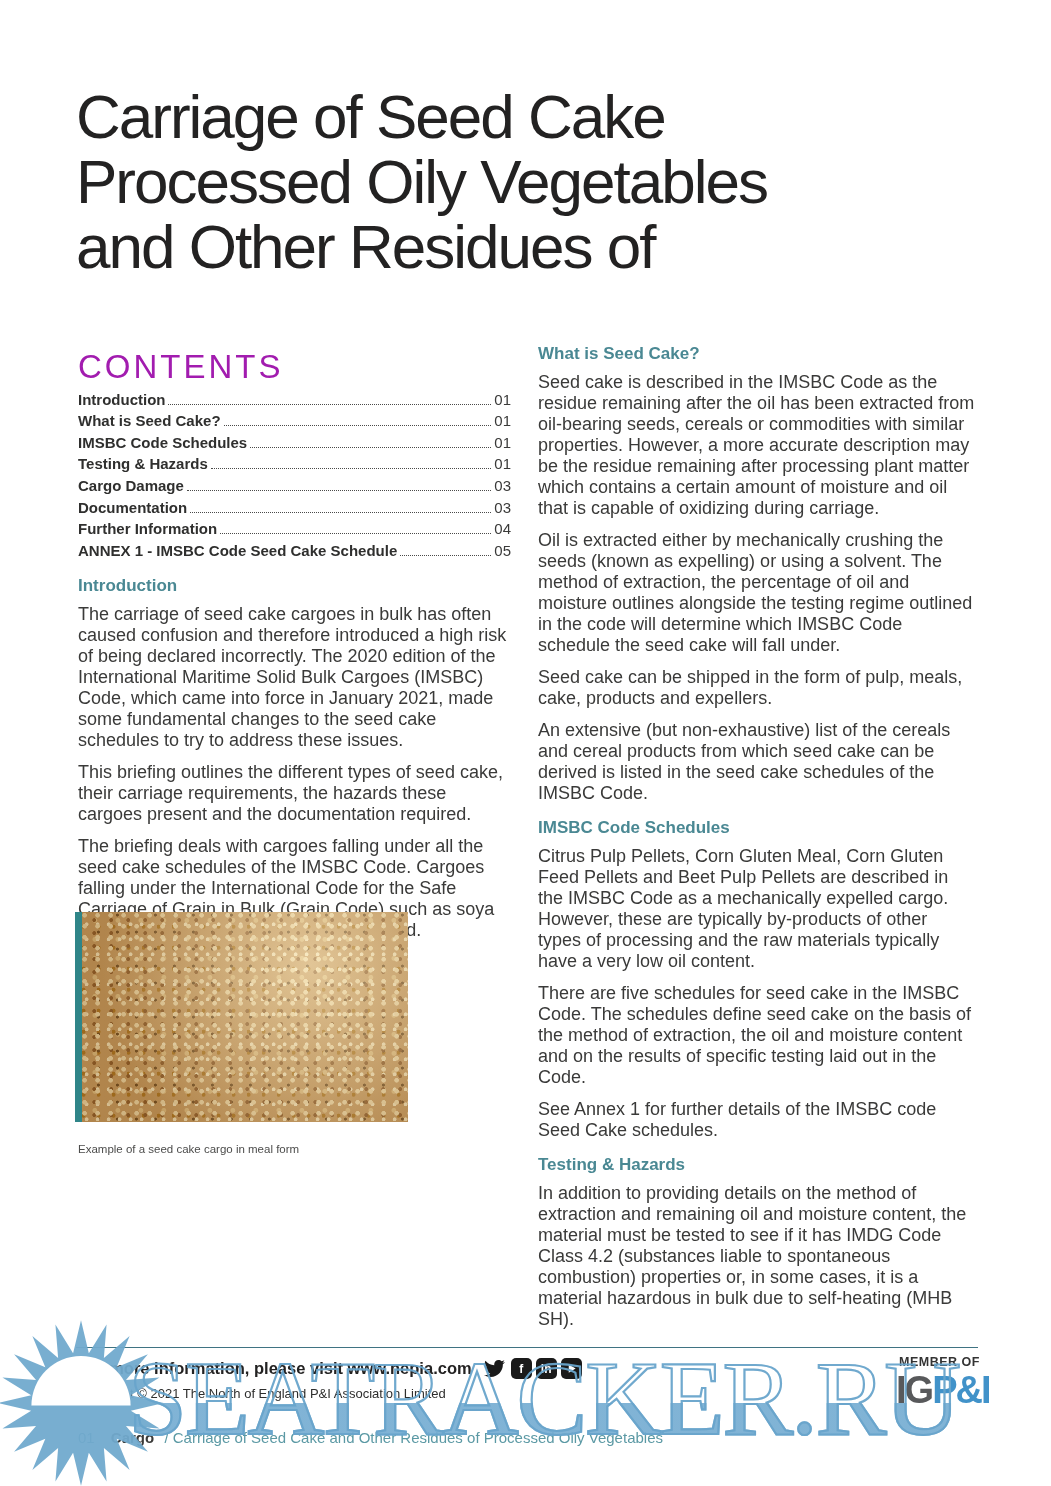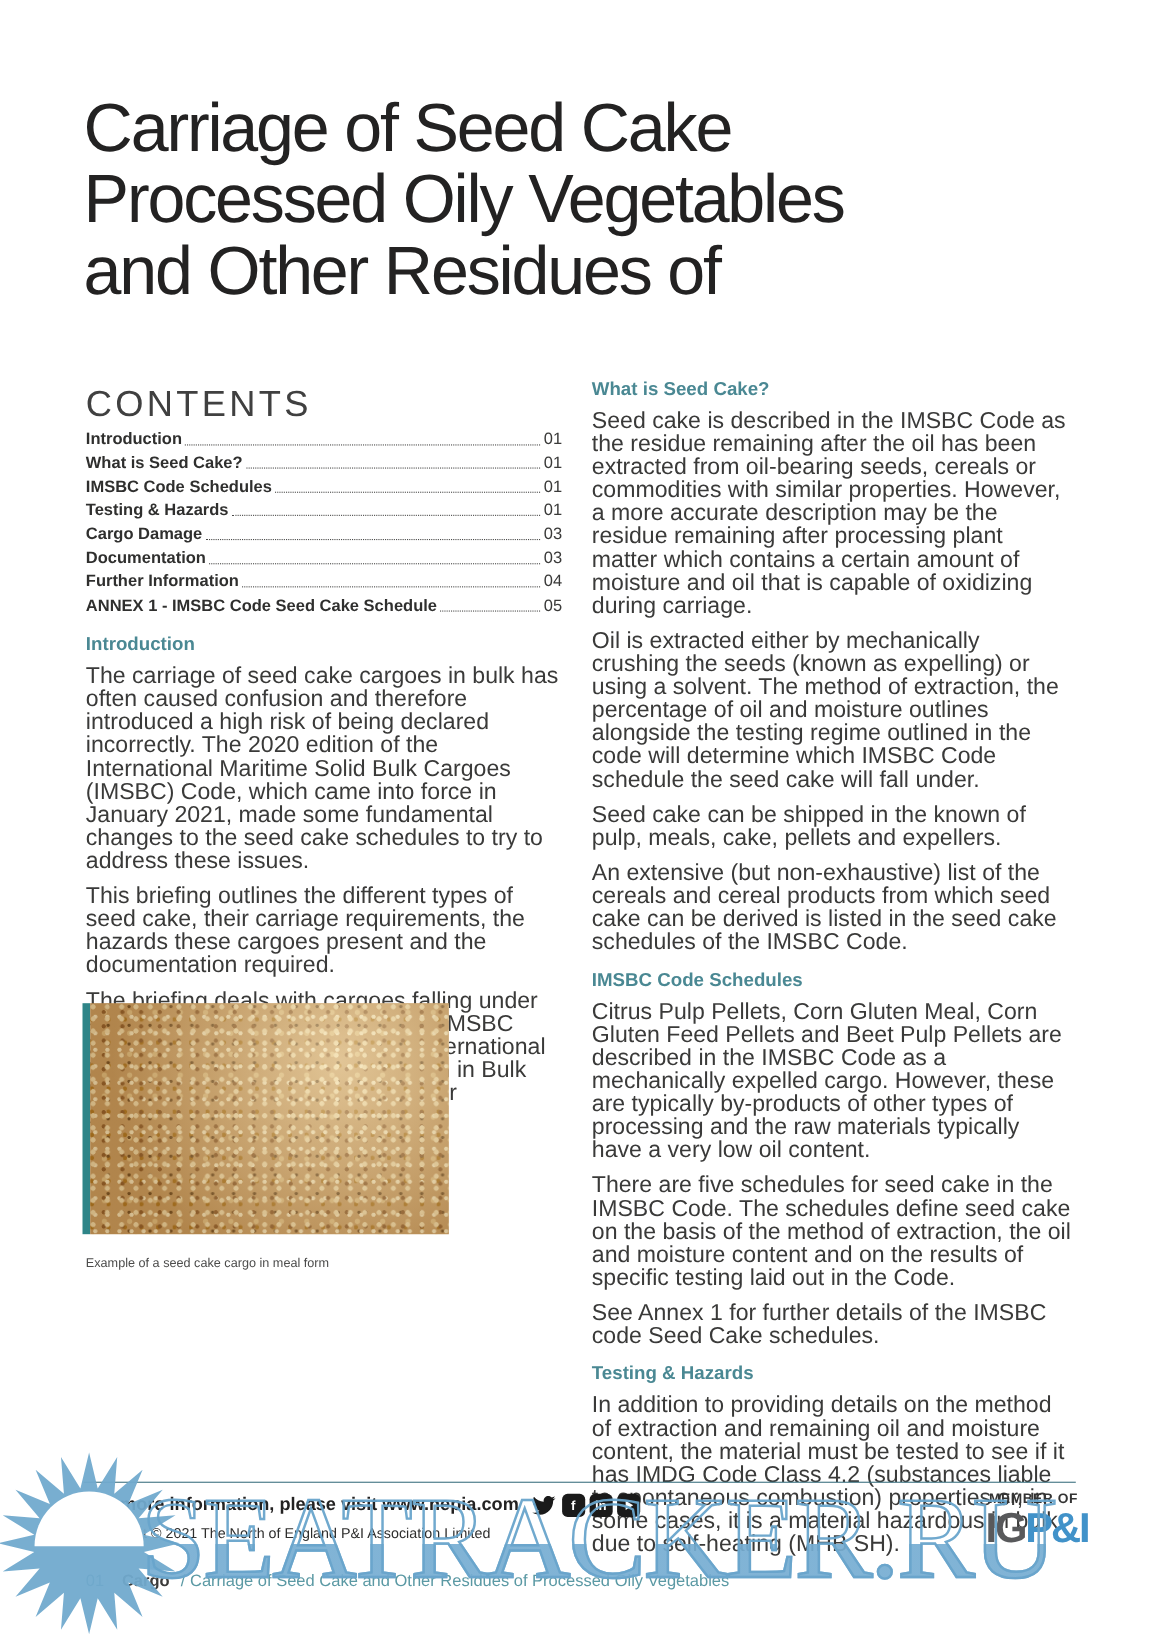--- a/index.html
+++ b/index.html
@@ -6,34 +6,34 @@
   html,body { width:1051px; height:1486px; background:#ffffff; overflow:hidden;
               font-family:"Liberation Sans", sans-serif; color:#3a3a39; }
   .abs { position:absolute; }
 
   
   #doc-title { left:76px; top:64px; width:920px; font-weight:300; font-size:62px;
                line-height:65px; letter-spacing:-2px; color:#232222;margin-top:20px; }
 
   
   #contents-heading { left:78px; top:348px; font-size:33px; font-weight:300;
-                      letter-spacing:3px; color:#404040; }
+                      letter-spacing:3px; color:#a21caf; }
   #toc { left:78px; top:386px; width:433px; }
   .toc-row { display:flex; align-items:flex-end; height:21.6px; font-size:15px; }
   .toc-label { font-weight:bold; color:#2f2f2e; white-space:nowrap; }
   .toc-dots { flex:1; border-bottom:1.6px dotted #4a4a49; margin:0 3px 3px 3px; }
   .toc-page { color:#3a3a39; }
 
   
   .col { position:absolute; }
   #left-col  { left:78px;  top:576px; width:433px; }
   #right-col { left:538px; top:344px; width:437px; }
   .sec-heading { color:#4a8893; font-weight:bold; font-size:17px; margin:14px 0 8px 0; }
   .sec-heading:first-child { margin-top:0; }
-  .para { font-size:21px; line-height:21px; margin-bottom:11px; color:#3a3a39; }
+  .para { font-size:18px; line-height:21px; margin-bottom:11px; color:#3a3a39; }
 
   
   #photo-wrap { left:75px; top:912px; width:333px; height:210px; display:flex; }
   #photo-bar { width:7px; height:100%; background:#2f8588; }
   #photo {
     flex:1; background-color:#c49a5f;
     background-image:
       radial-gradient(circle at 70% 25%, rgba(255,240,205,0.5), rgba(120,70,20,0.25) 75%),
       radial-gradient(circle at 20% 30%, #ecd8a6 0 2px, transparent 2.6px),
       radial-gradient(circle at 72% 62%, #8a5a28 0 1.6px, transparent 2.2px),
@@ -143,21 +143,21 @@
 <div class="abs" id="photo-wrap">
   <div id="photo-bar"></div>
   <div id="photo"></div>
 </div>
 <div class="abs" id="photo-caption">Example of a seed cake cargo in meal form</div>
 
 <div class="col" id="right-col">
   <div class="sec-heading">What is Seed Cake?</div>
   <div class="para">Seed cake is described in the IMSBC Code as the residue remaining after the oil has been extracted from oil-bearing seeds, cereals or commodities with similar properties. However, a more accurate description may be the residue remaining after processing plant matter which contains a certain amount of moisture and oil that is capable of oxidizing during carriage.</div>
   <div class="para">Oil is extracted either by mechanically crushing the seeds (known as expelling) or using a solvent. The method of extraction, the percentage of oil and moisture outlines alongside the testing regime outlined in the code will determine which IMSBC Code schedule the seed cake will fall under.</div>
-  <div class="para">Seed cake can be shipped in the known of pulp, meals, cake, pellets and expellers.</div>
+  <div class="para">Seed cake can be shipped in the form of pulp, meals, cake, products and expellers.</div>
   <div class="para">An extensive (but non-exhaustive) list of the cereals and cereal products from which seed cake can be derived is listed in the seed cake schedules of the IMSBC Code.</div>
   <div class="sec-heading">IMSBC Code Schedules</div>
   <div class="para">Citrus Pulp Pellets, Corn Gluten Meal, Corn Gluten Feed Pellets and Beet Pulp Pellets are described in the IMSBC Code as a mechanically expelled cargo. However, these are typically by-products of other types of processing and the raw materials typically have a very low oil content.</div>
   <div class="para">There are five schedules for seed cake in the IMSBC Code. The schedules define seed cake on the basis of the method of extraction, the oil and moisture content and on the results of specific testing laid out in the Code.</div>
   <div class="para">See Annex 1 for further details of the IMSBC code Seed Cake schedules.</div>
   <div class="sec-heading">Testing &amp; Hazards</div>
   <div class="para">In addition to providing details on the method of extraction and remaining oil and moisture content, the material must be tested to see if it has IMDG Code Class 4.2 (substances liable to spontaneous combustion) properties or, in some cases, it is a material hazardous in bulk due to self-heating (MHB SH).</div>
 </div>
 
 <div class="abs" id="footer-rule"></div>

